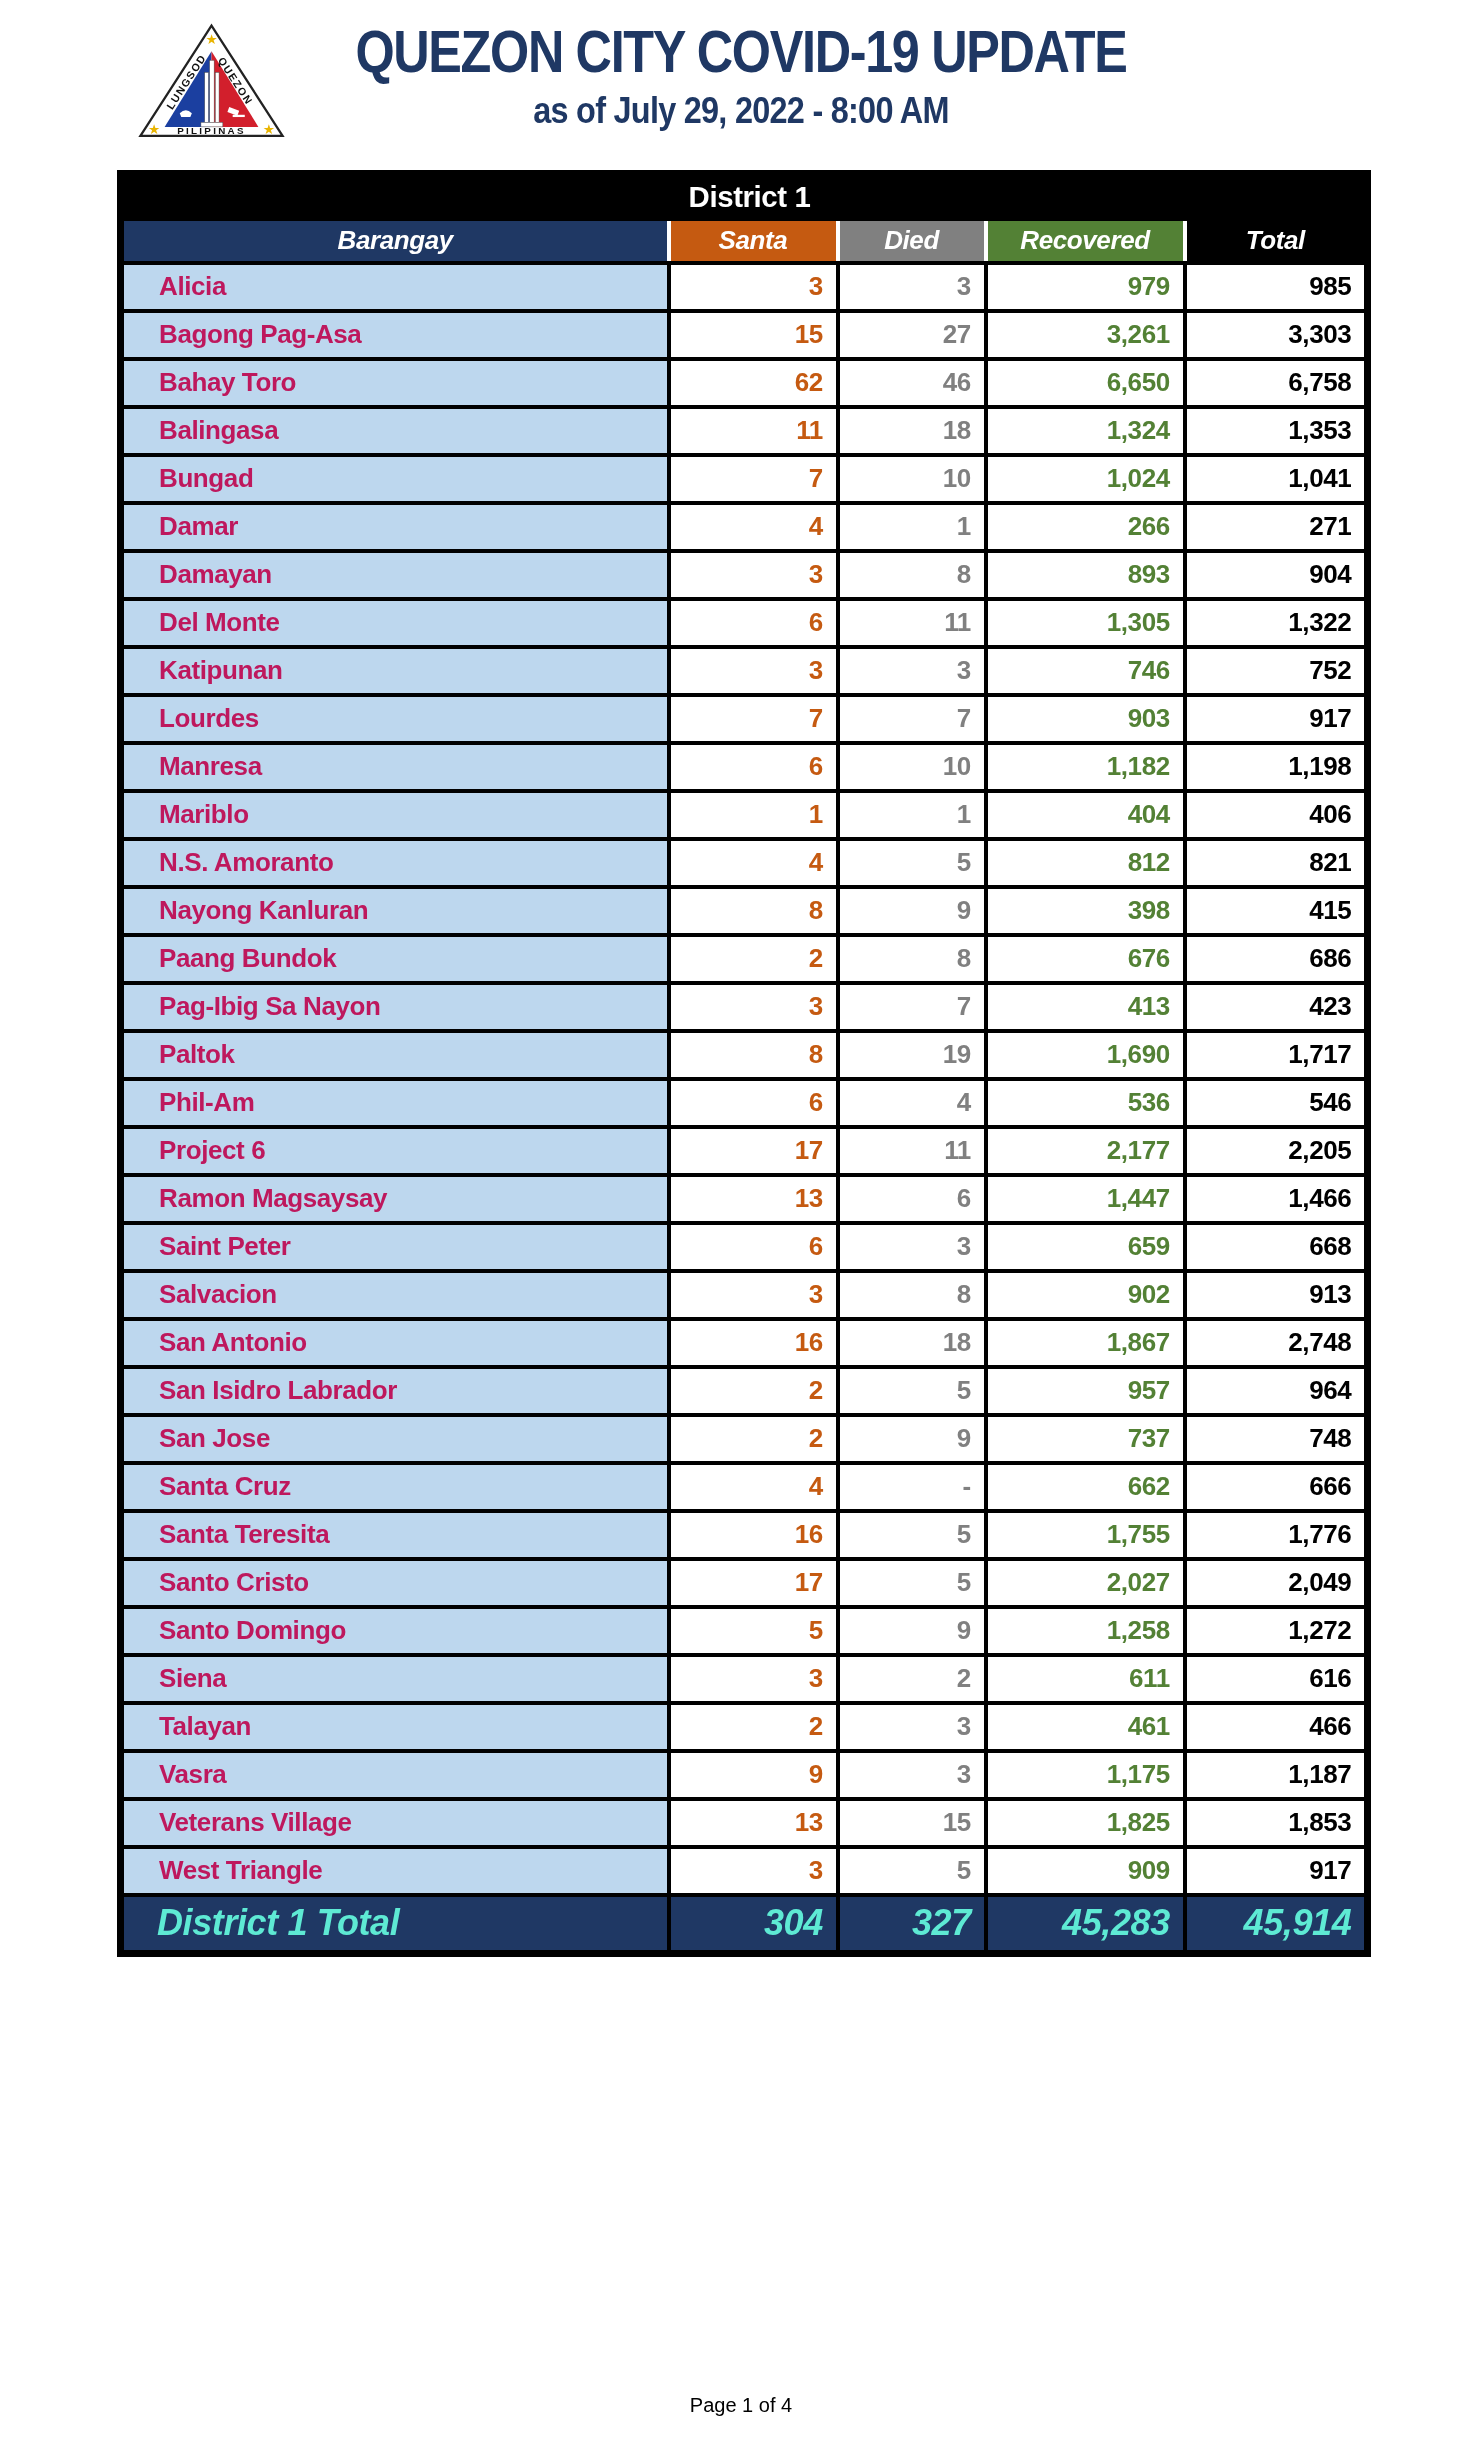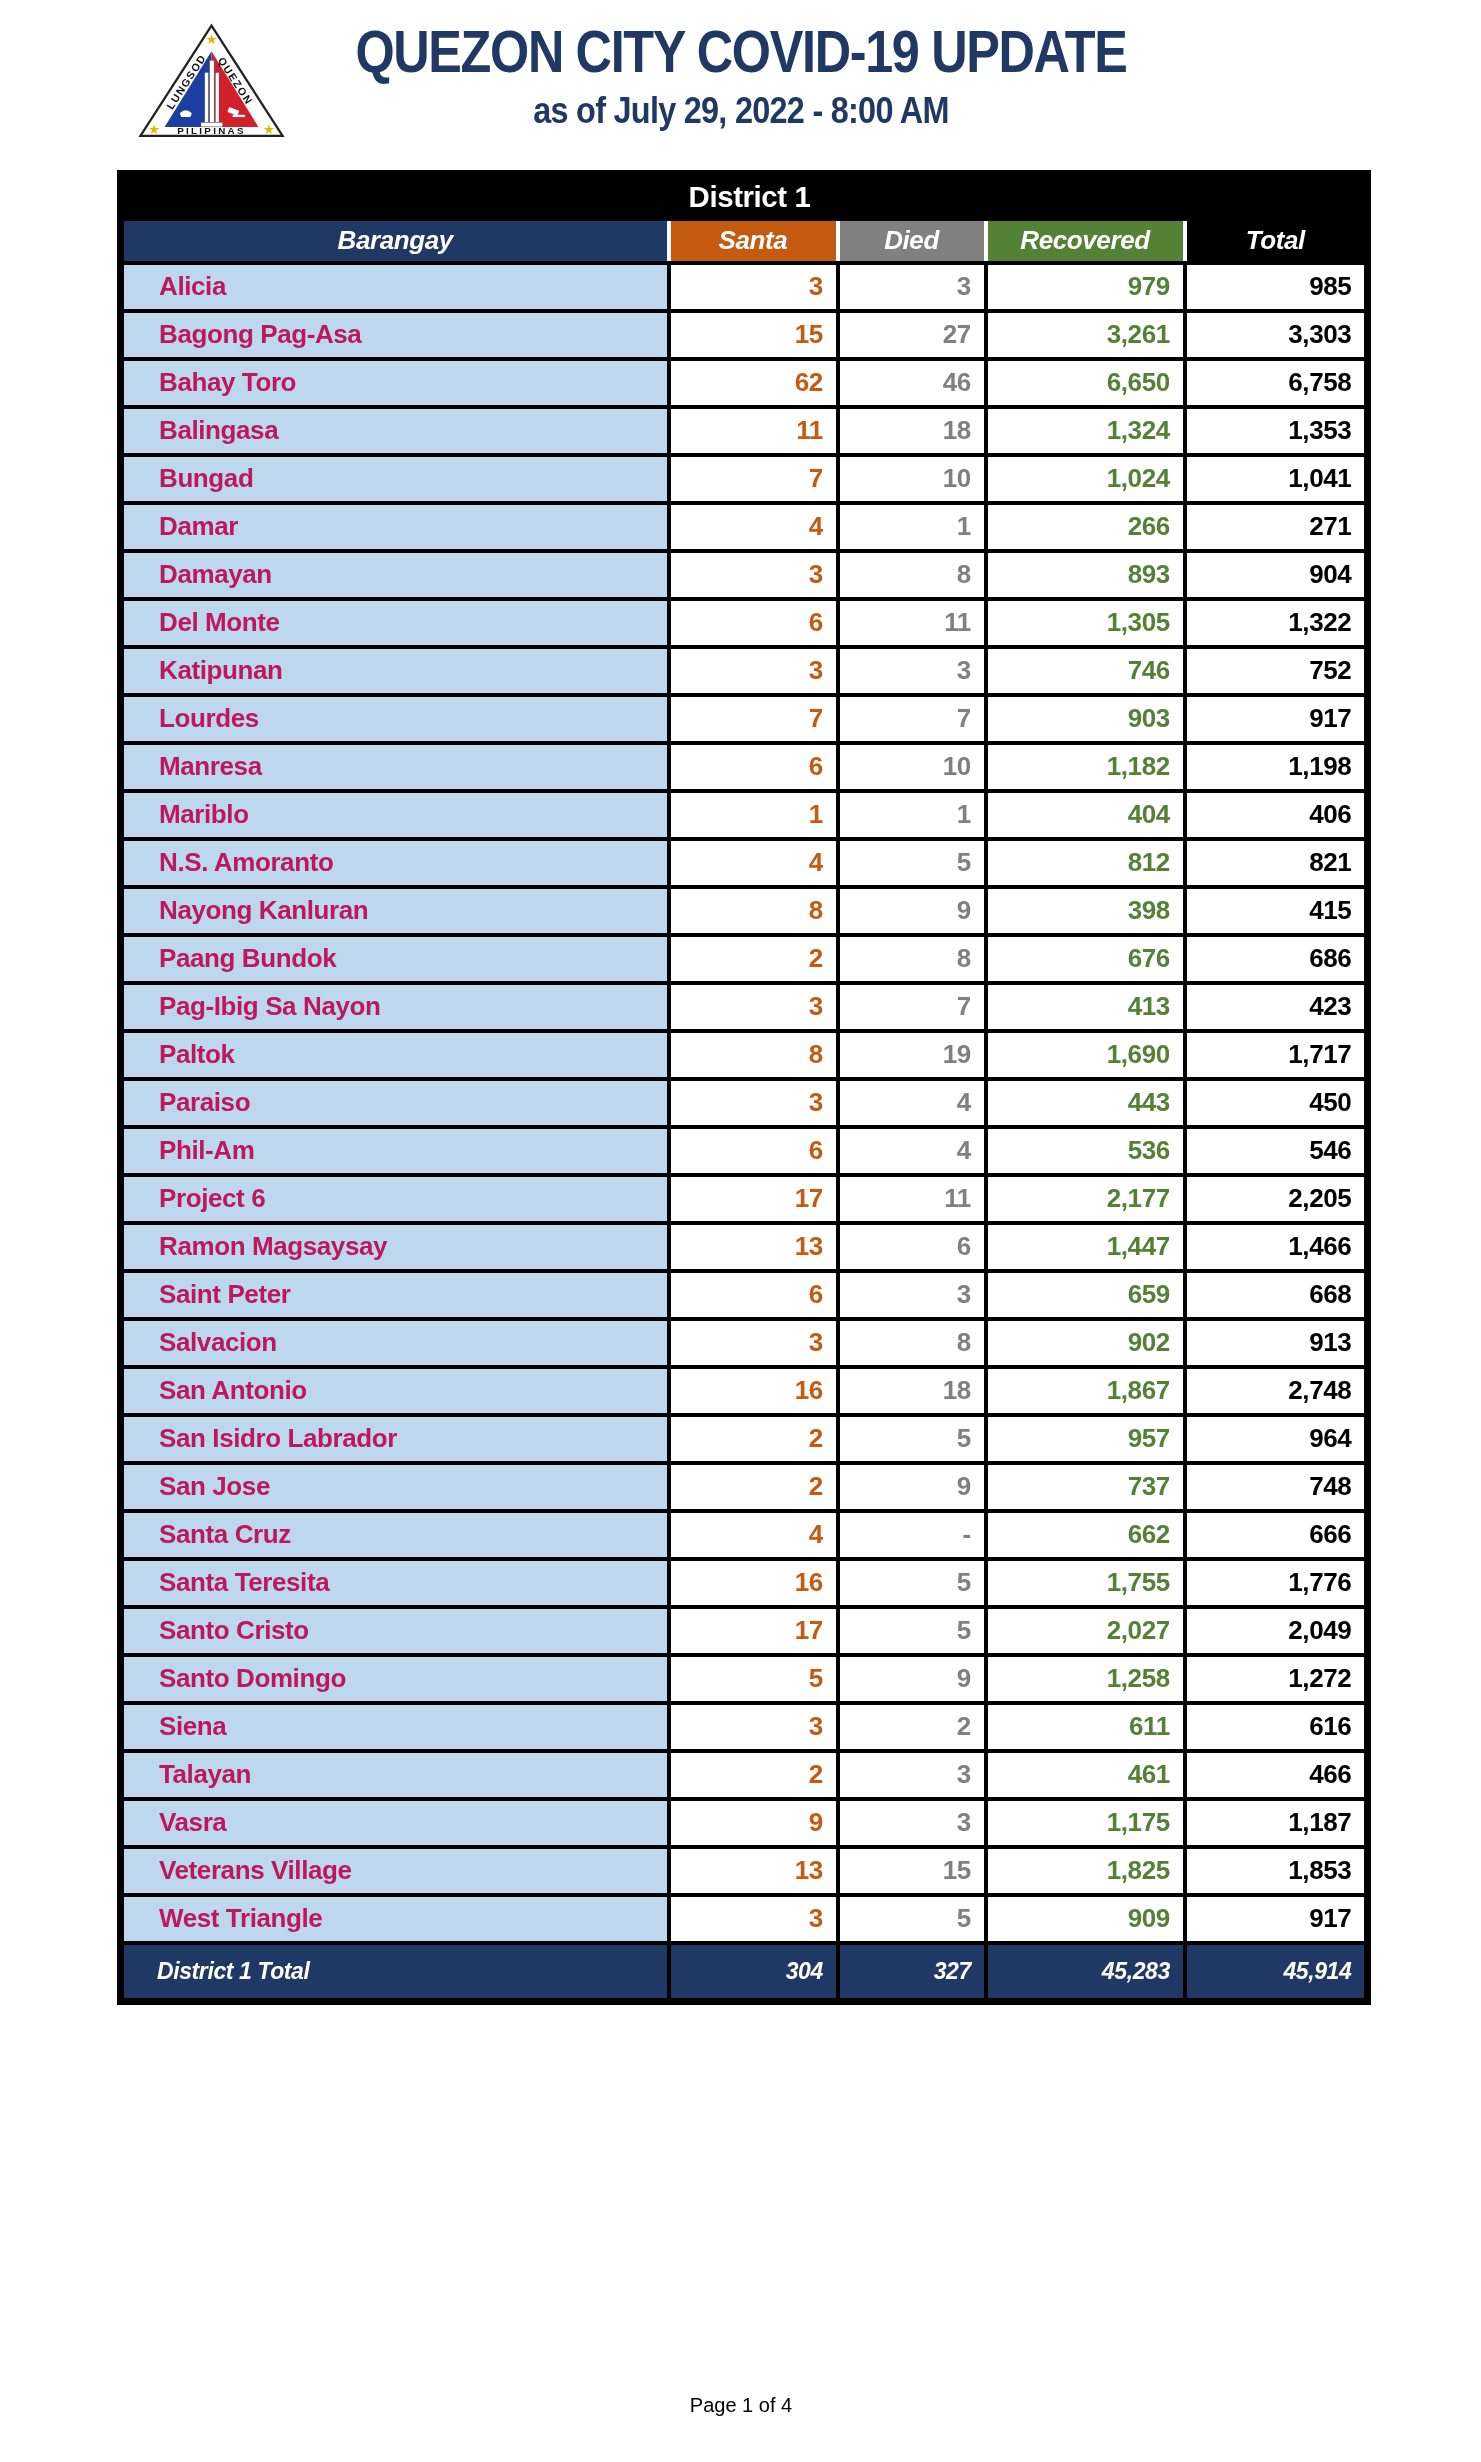--- a/index.html
+++ b/index.html
@@ -107,24 +107,24 @@
     text-align: left;
     padding: 0 0 0 35px;
   }
   td.cell-active    { color: #C55A11; }
   td.cell-died      { color: #808080; }
   td.cell-recovered { color: #538135; }
   td.cell-total     { color: #000000; }
 
   tr.total-row td {
     background: #1F3864;
-    color: #ffffff;
+    color: #5eead4;
     font-weight: bold;
     font-style: italic;
-    font-size: 23px;
+    font-size: 36px;
     height: 59px;
     border: 4.8px solid #000;
     text-align: right;
     padding: 0 12.7px 0 0;
     letter-spacing: -0.4px;
   }
   tr.total-row td.total-label {
     text-align: left;
     padding: 0 0 0 33px;
   }
@@ -312,27 +312,20 @@
       <td class="cell-total">423</td>
     </tr>
         <tr class="data-row">
       <td class="cell-barangay">Paltok</td>
       <td class="cell-active">8</td>
       <td class="cell-died">19</td>
       <td class="cell-recovered">1,690</td>
       <td class="cell-total">1,717</td>
     </tr>
         <tr class="data-row">
-      <td class="cell-barangay">Paraiso</td>
-      <td class="cell-active">3</td>
-      <td class="cell-died">4</td>
-      <td class="cell-recovered">443</td>
-      <td class="cell-total">450</td>
-    </tr>
-        <tr class="data-row">
       <td class="cell-barangay">Phil-Am</td>
       <td class="cell-active">6</td>
       <td class="cell-died">4</td>
       <td class="cell-recovered">536</td>
       <td class="cell-total">546</td>
     </tr>
         <tr class="data-row">
       <td class="cell-barangay">Project 6</td>
       <td class="cell-active">17</td>
       <td class="cell-died">11</td>

